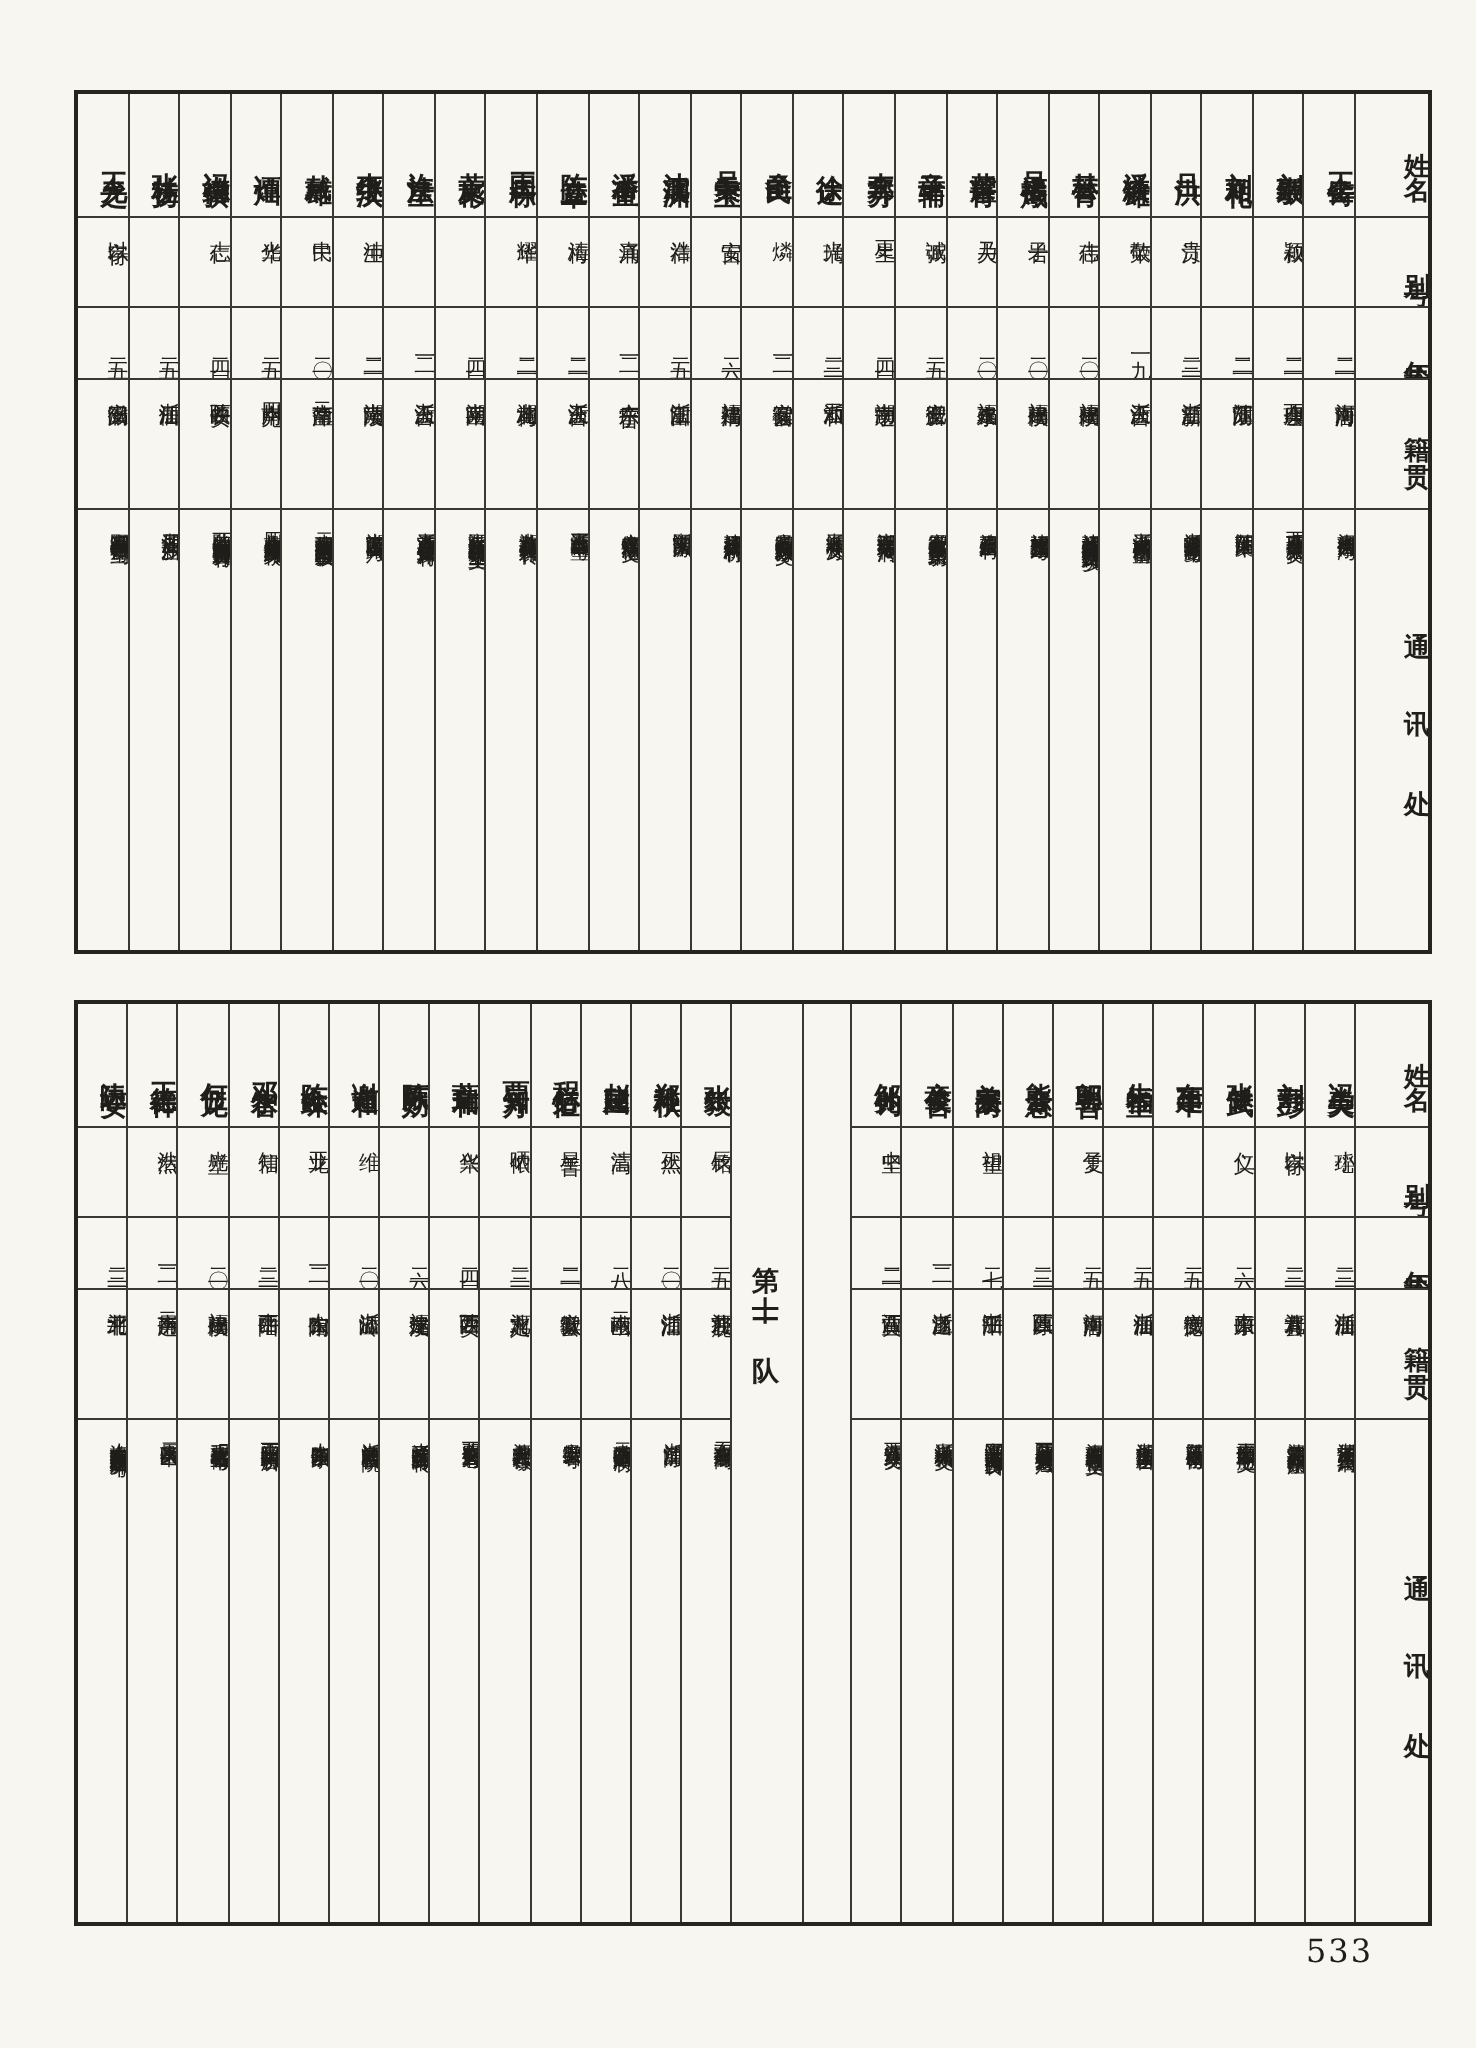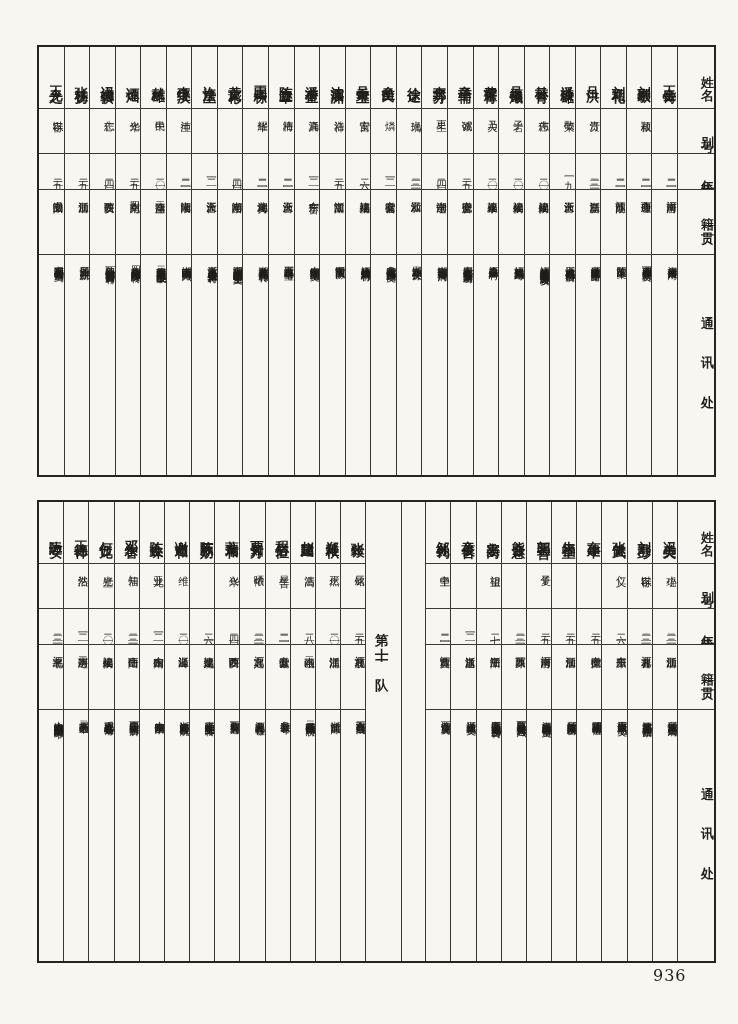--- a/index.html
+++ b/index.html
@@ -429,14 +429,14 @@
       </div>
       <div class="col entry">
         <div class="cell c-name">边际安</div>
         <div class="cell c-alias"></div>
         <div class="cell c-age">二三</div>
         <div class="cell c-origin">河北北平</div>
         <div class="cell c-addr">上海静安寺路慕尔鸣路德庆里四弄十一号</div>
       </div>
     </div>
 
-  <div class="page-num">936</div>
+  <div class="page-num">533</div>
 </div>
 
 </body></html>

